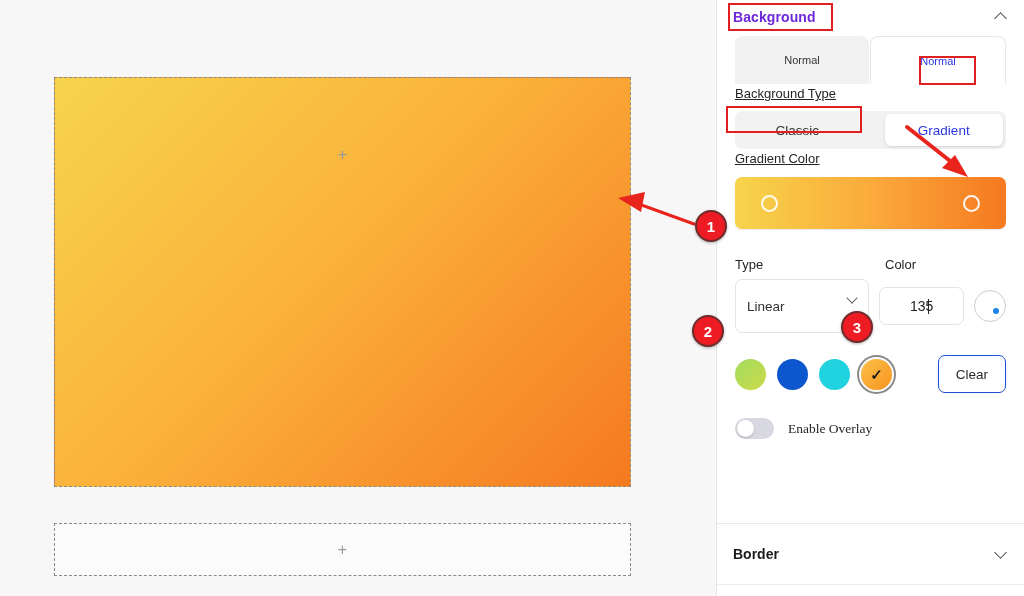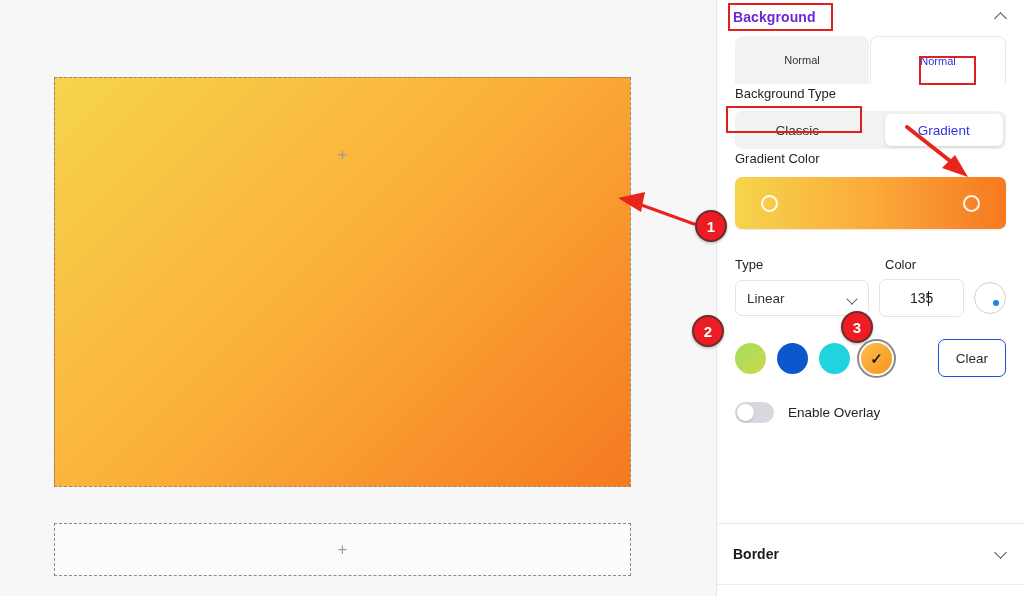--- a/index.html
+++ b/index.html
@@ -143,20 +143,21 @@
     border-bottom: none;
   }
 
   .section-body { padding: 0 18px; }
 
   .field-label {
     font-size: 13px;
     color: #252525;
     margin-top: 1px;
     display: inline-block;
+    text-decoration: underline;
   }
 
   
   .segmented {
     margin-top: 9px;
     display: flex;
     background: #f2f2f2;
     border-radius: 7px;
     padding: 3px;
     height: 38px;
@@ -208,21 +209,21 @@
 
   .row-controls {
     display: flex;
     align-items: center;
     margin-top: 7px;
     gap: 10px;
   }
 
   .select {
     width: 136px;
-    height: 36px;
+    height: 54px;
     border: 1px solid #e4e4e4;
     border-radius: 7px;
     background: #fff;
     display: flex;
     align-items: center;
     padding: 0 11px;
     font-size: 13.5px;
     color: #333;
     position: relative;
     cursor: pointer;
@@ -315,20 +316,21 @@
     font-size: 13.5px;
     color: #2a2a2a;
     cursor: pointer;
     box-shadow: 0 1px 2px rgba(0,0,0,.05);
   }
 
   .overlay-row {
     display: flex;
     align-items: center;
     margin-top: 25px;
+    font-family: Liberation Serif, serif;
   }
   .toggle {
     width: 39px; height: 21px;
     border-radius: 11px;
     background: #d8d8e0;
     position: relative;
     cursor: pointer;
     flex: none;
   }
   .toggle .knob {

